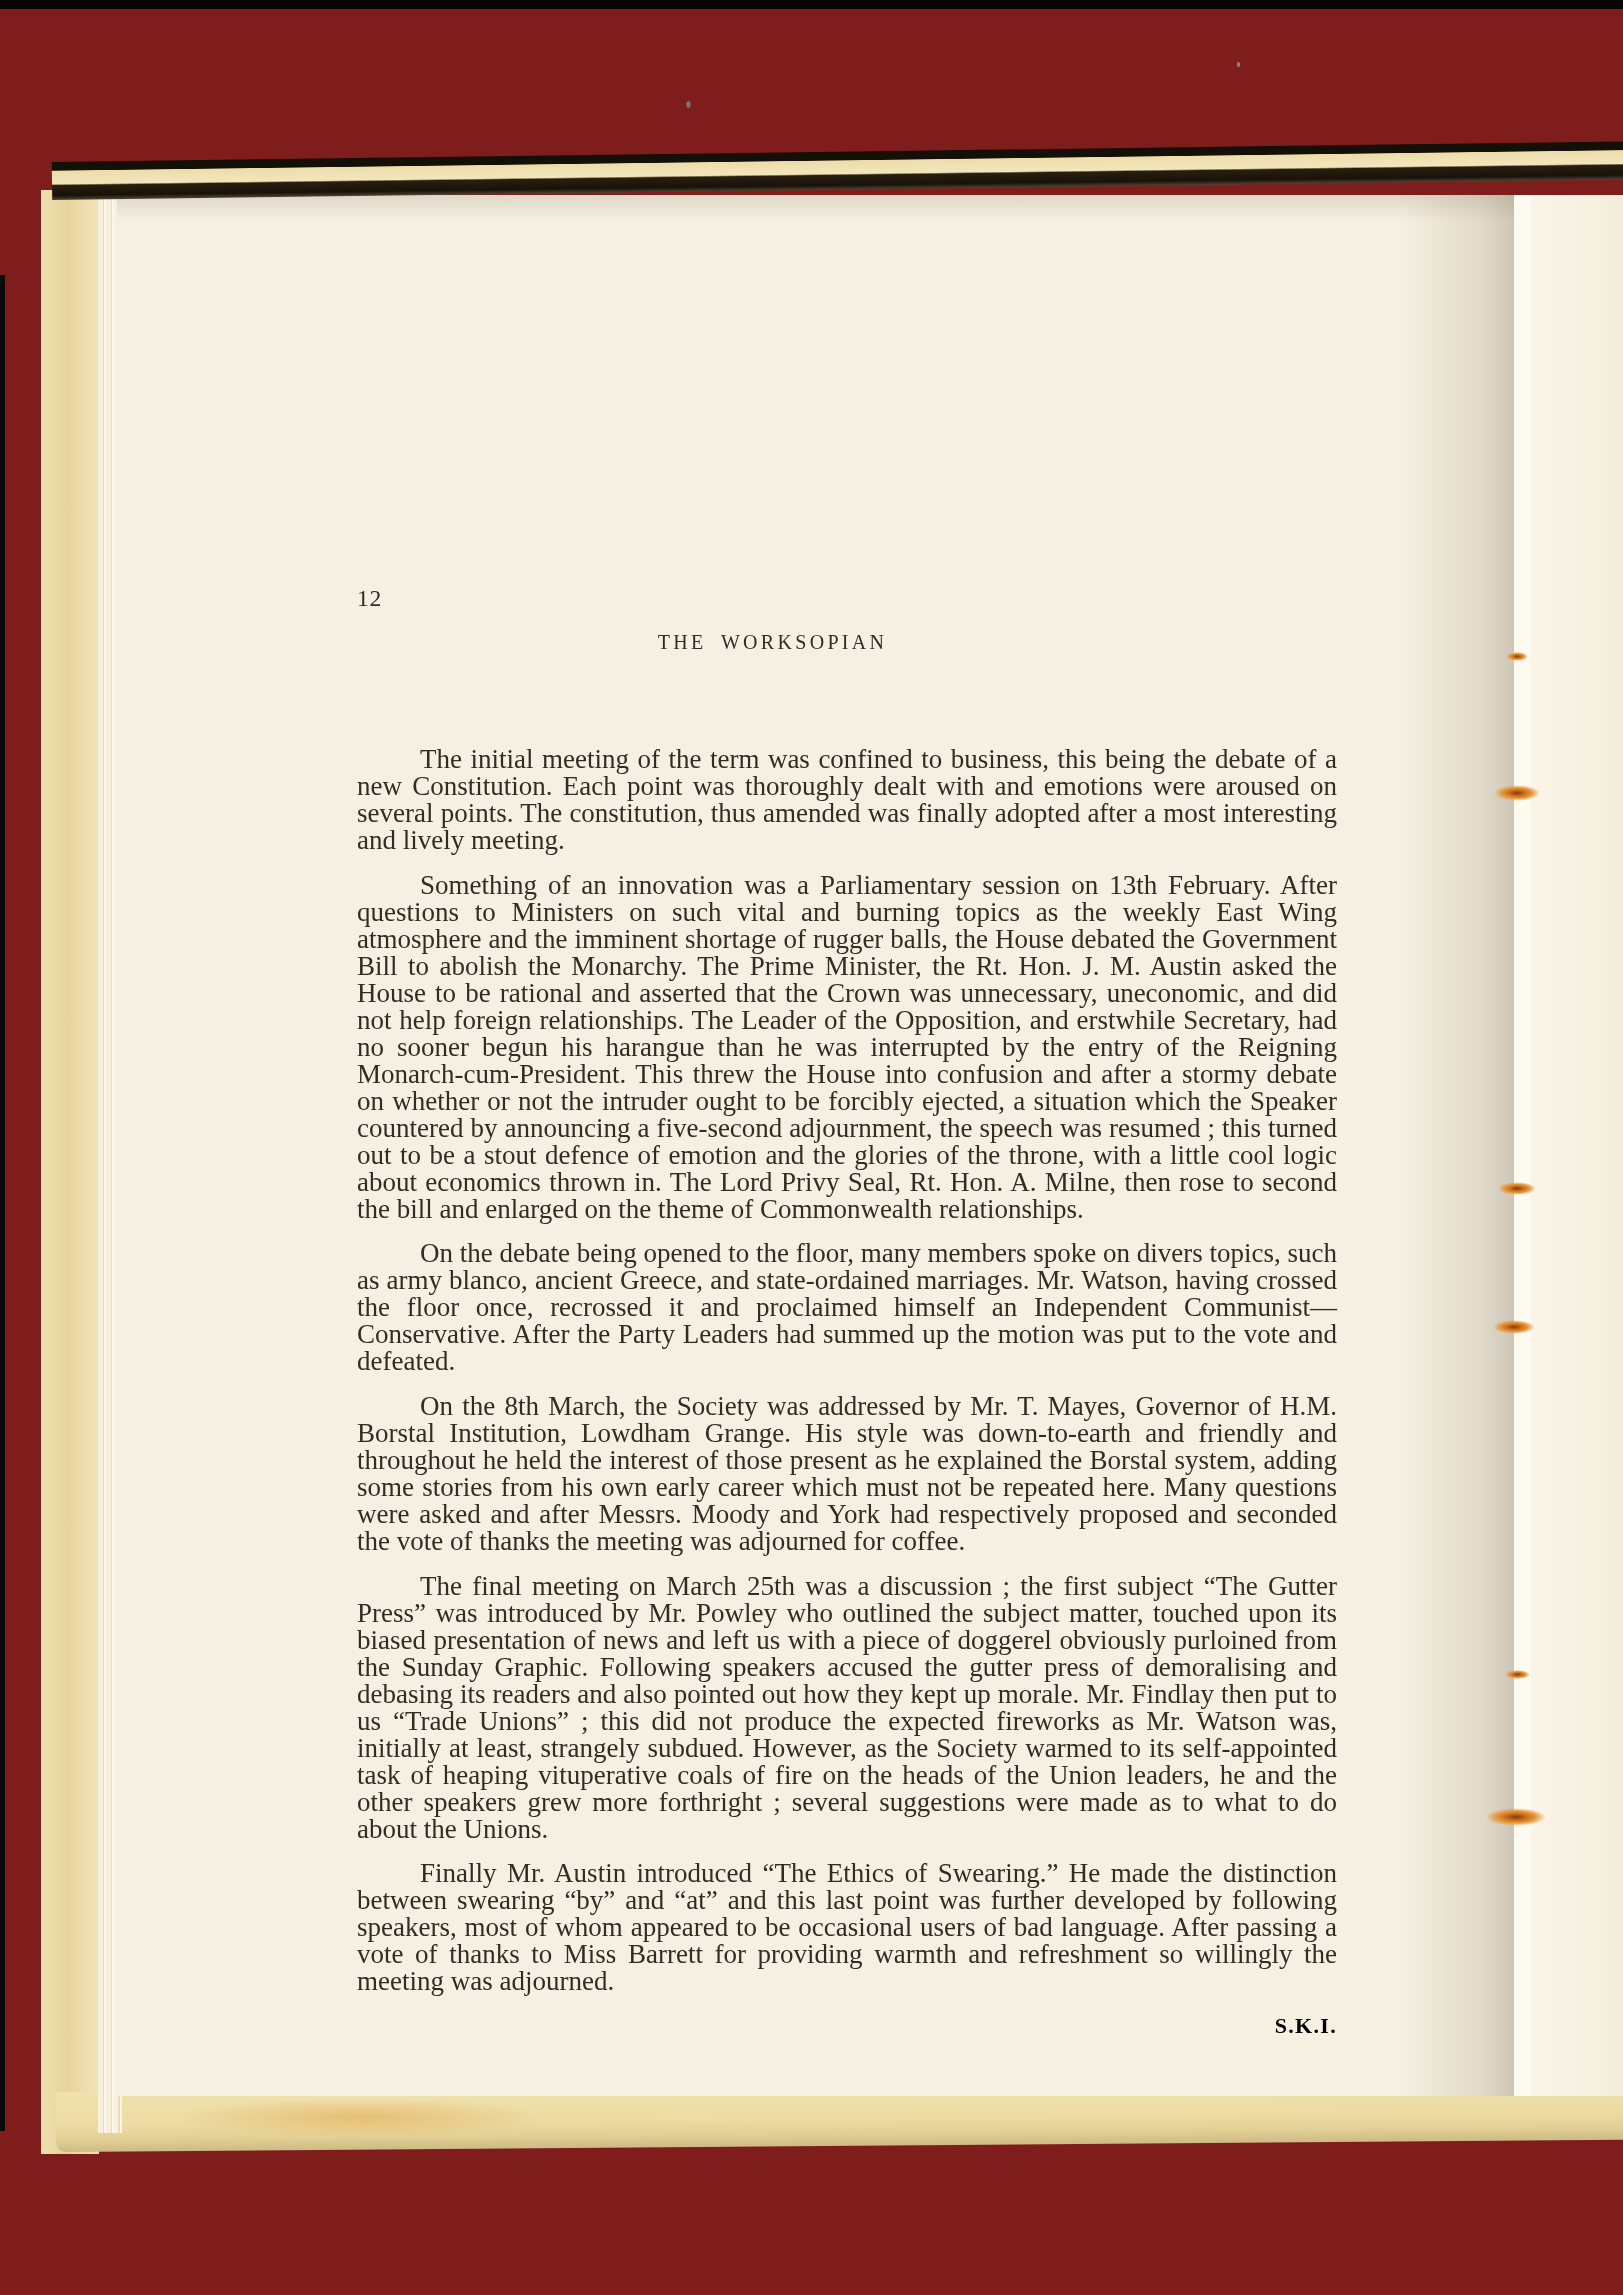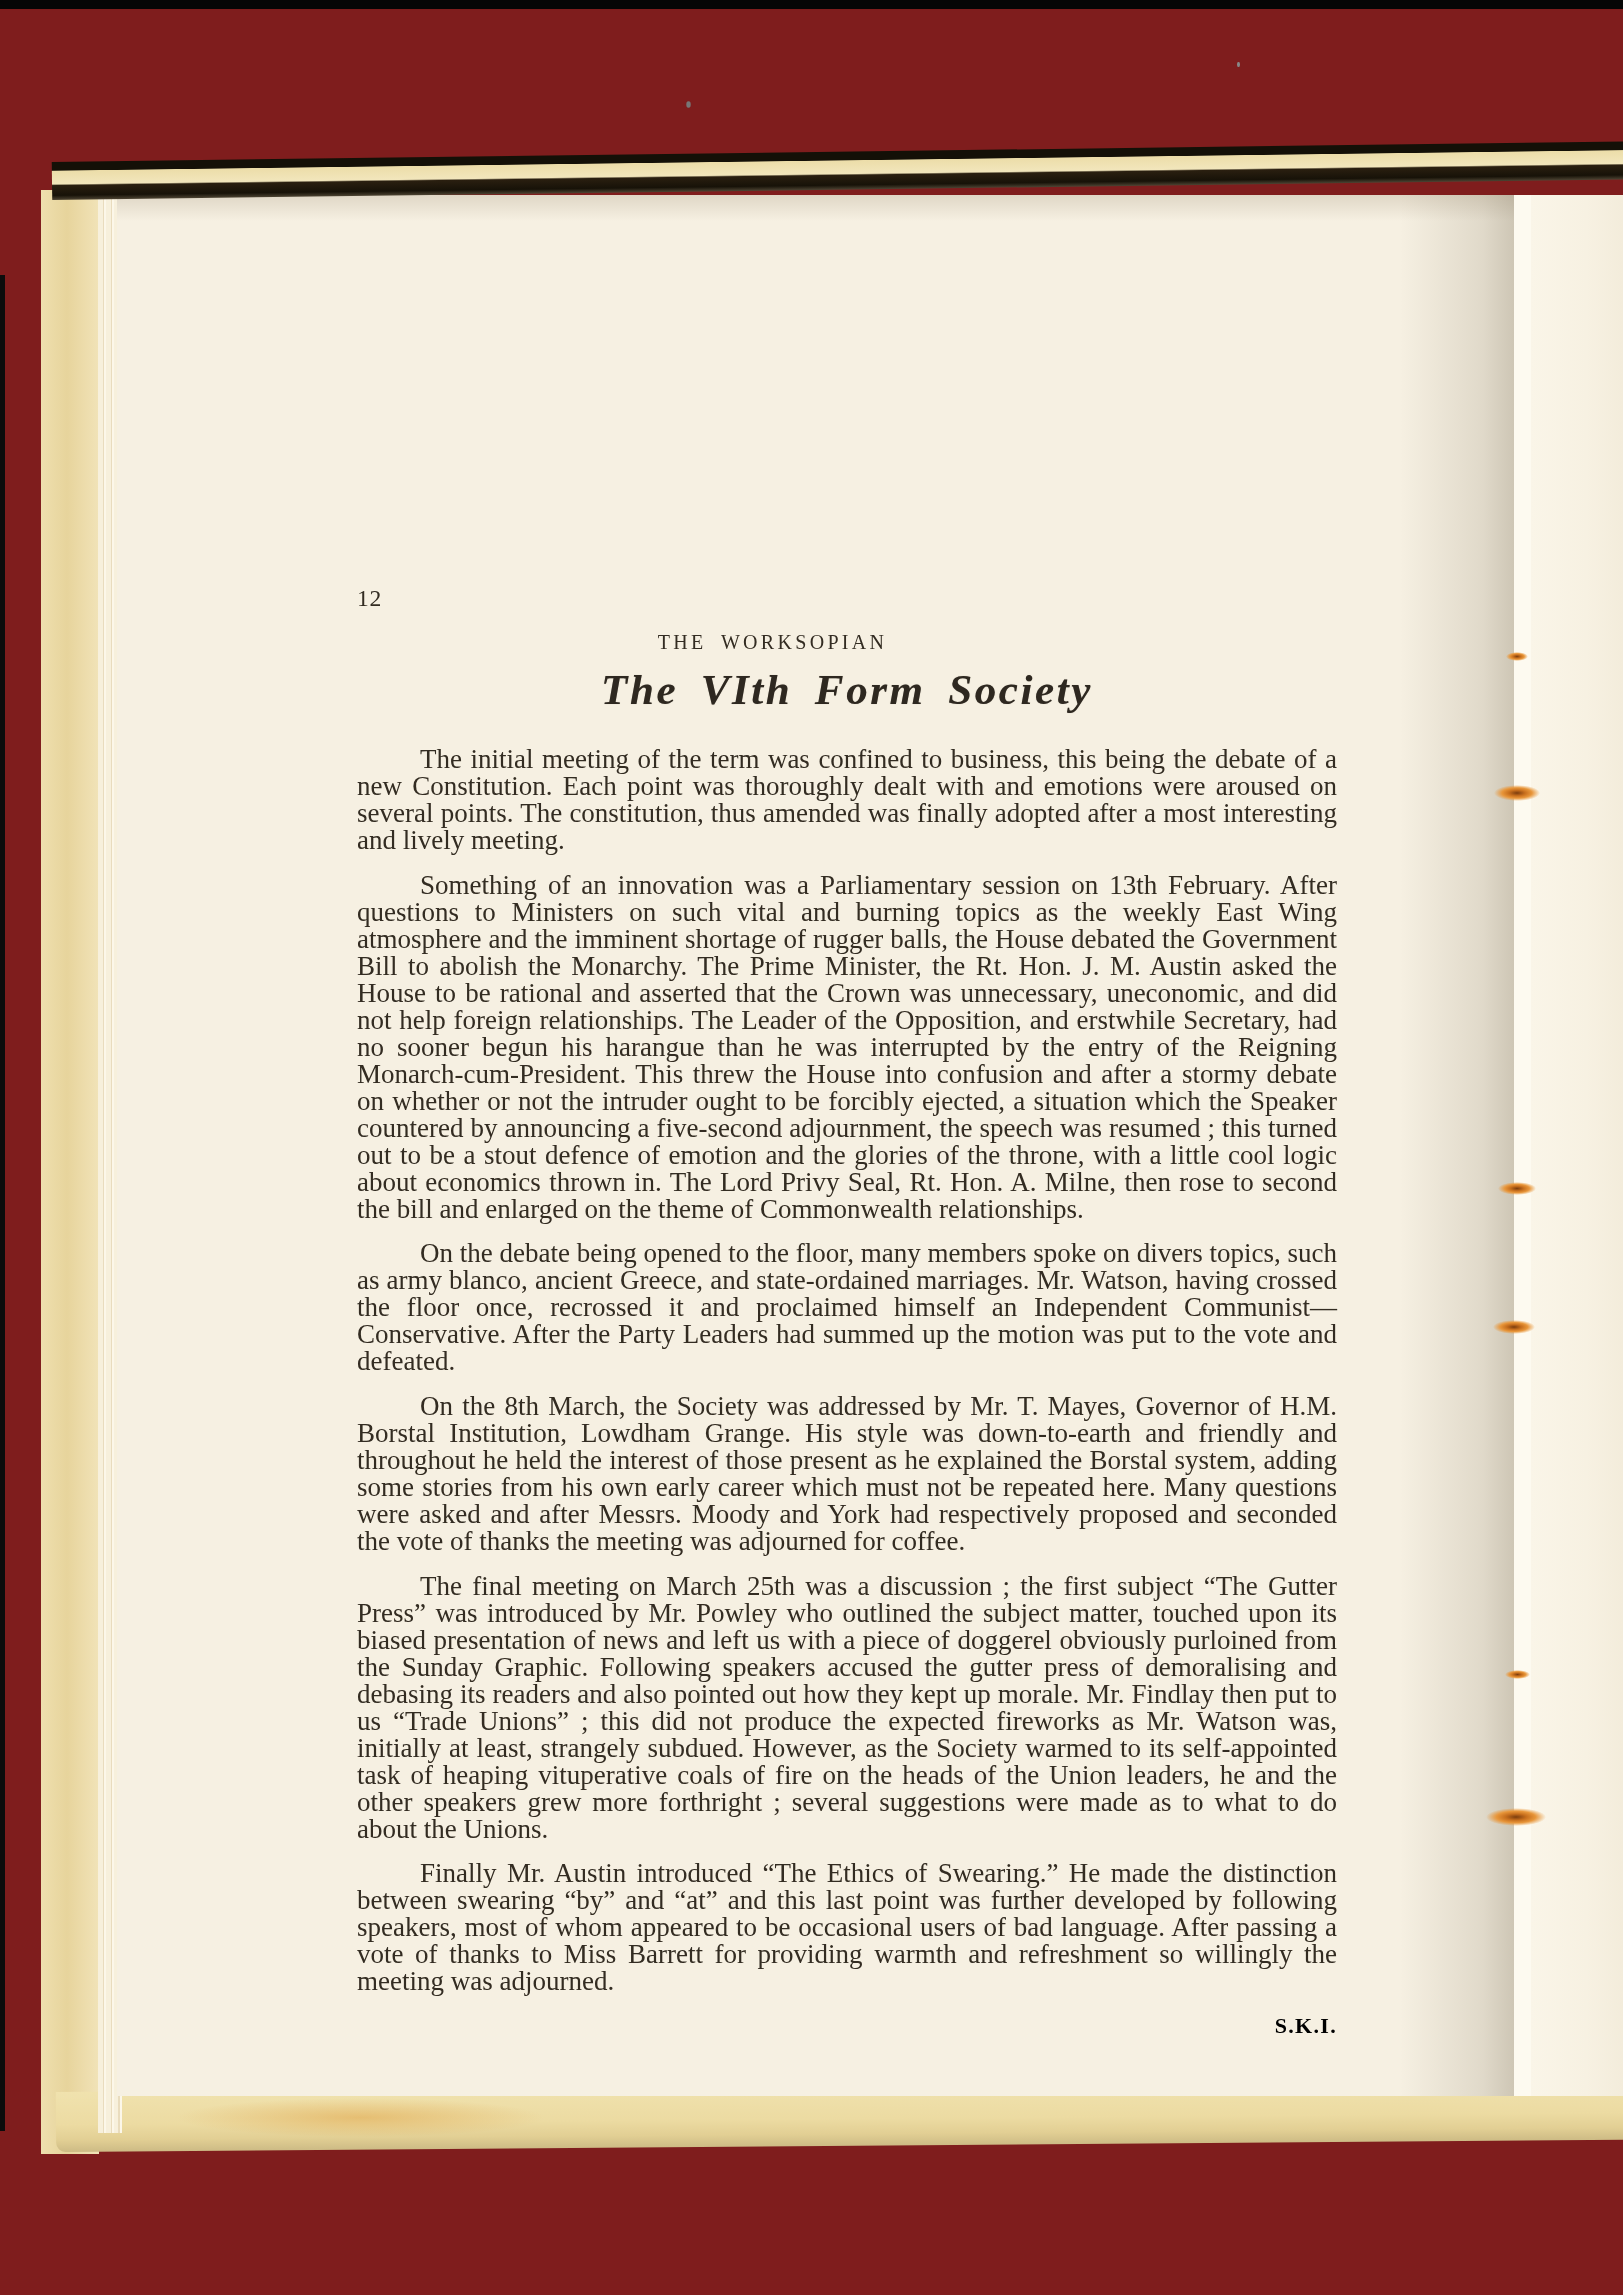--- a/index.html
+++ b/index.html
@@ -84,21 +84,20 @@
     <div class="fox f3"></div>
     <div class="fox f4"></div>
     <div class="fox f5"></div>
     <div class="fox f6"></div>
 
     <div class="header-row">
       <span class="page-number">12</span>
       <span class="running-header">THE  WORKSOPIAN</span>
     </div>
 
-    <div class="article-title">The VIth Form Society</div>
 
     <div class="body-copy">
       <p>The initial meeting of the term was confined to business, this being the debate of a new Constitution.  Each point was thoroughly dealt with and emotions were aroused on several points.  The constitution, thus amended was finally adopted after a most interesting and lively meeting.</p>
       <p>Something of an innovation was a Parliamentary session on 13th February. After questions to Ministers on such vital and burning topics as the weekly East Wing atmosphere and the imminent shortage of rugger balls, the House debated the Government Bill to abolish the Monarchy.  The Prime Minister, the Rt. Hon. J. M. Austin asked the House to be rational and asserted that the Crown was unnecessary, uneconomic, and did not help foreign relationships.  The Leader of the Opposition, and erstwhile Secretary, had no sooner begun his harangue than he was interrupted by the entry of the Reigning Monarch-cum-President.  This threw the House into confusion and after a stormy debate on whether or not the intruder ought to be forcibly ejected, a situation which the Speaker countered by announcing a five-second adjournment, the speech was resumed ;  this turned out to be a stout defence of emotion and the glories of the throne, with a little cool logic about economics thrown in.   The Lord Privy Seal, Rt. Hon. A. Milne, then rose to second the bill and enlarged on the theme of Commonwealth relationships.</p>
       <p>On the debate being opened to the floor, many members spoke on divers topics, such as army blanco, ancient Greece, and state-ordained marriages.  Mr. Watson, having crossed the floor once, recrossed it and proclaimed himself an Independent Communist—Conservative.  After the Party Leaders had summed up the motion was put to the vote and defeated.</p>
       <p>On the 8th March, the Society was addressed by Mr. T. Mayes, Governor of H.M. Borstal Institution, Lowdham Grange.  His style was down-to-earth and friendly and throughout he held the interest of those present as he explained the Borstal system, adding some stories from his own early career which must not be repeated here. Many questions were asked and after Messrs. Moody and York had respectively proposed and seconded the vote of thanks the meeting was adjourned for coffee.</p>
       <p>The final meeting on March 25th was a discussion ;  the first subject “The Gutter Press” was introduced by Mr. Powley who outlined the subject matter, touched upon its biased presentation of news and left us with a piece of doggerel obviously purloined from the Sunday Graphic.   Following speakers accused the gutter press of demoralising and debasing its readers and also pointed out how they kept up morale.  Mr. Findlay then put to us “Trade Unions” ;  this did not produce the expected fireworks as Mr. Watson was, initially at least, strangely subdued.  However, as the Society warmed to its self-appointed task of heaping vituperative coals of fire on the heads of the Union leaders, he and the other speakers grew more forthright ;  several suggestions were made as to what to do about the Unions.</p>
       <p>Finally Mr. Austin introduced “The Ethics of Swearing.”   He made the distinction between swearing “by” and “at” and this last point was further developed by following speakers, most of whom appeared to be occasional users of bad language. After passing a vote of thanks to Miss Barrett for providing warmth and refreshment so willingly the meeting was adjourned.</p>
       <div class="signature">S.K.I.</div>
     </div>

